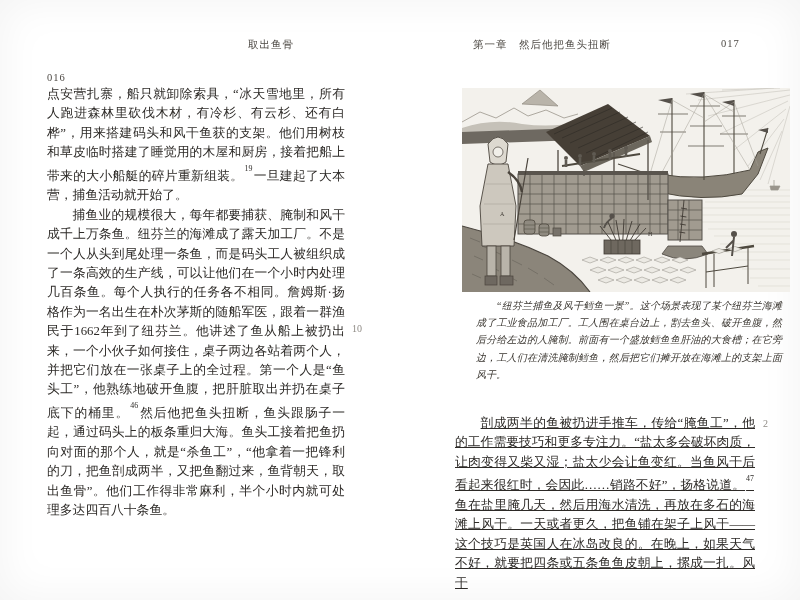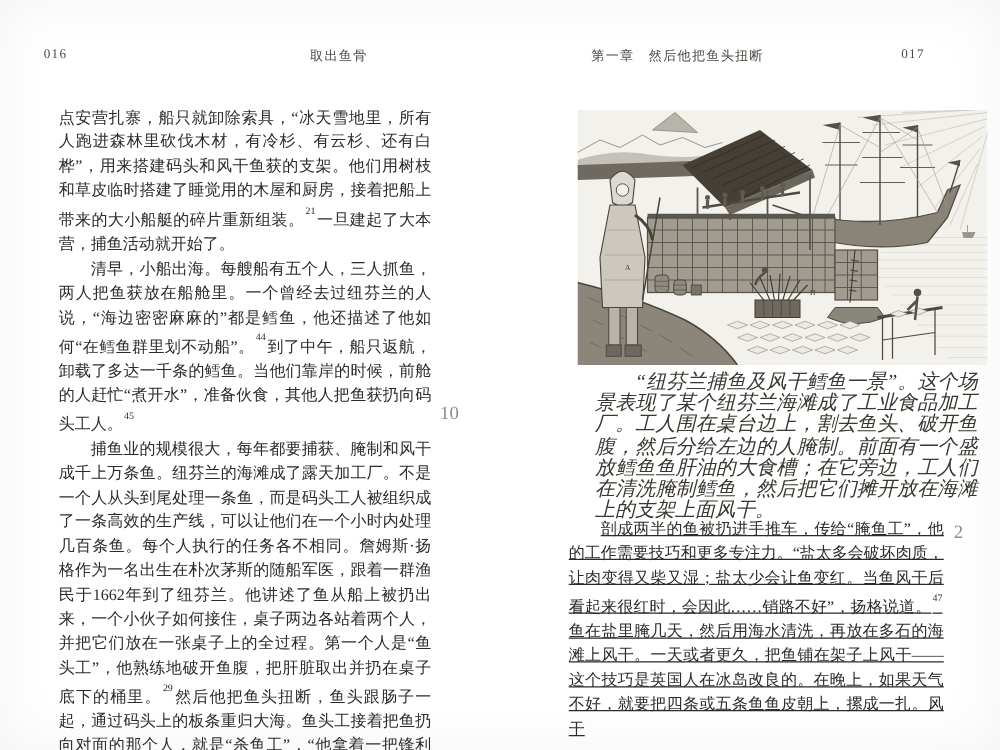--- a/index.html
+++ b/index.html
@@ -1,52 +1,51 @@
 <!DOCTYPE html>
 <html><head>
 <meta charset="utf-8">
 <style>
   html,body{margin:0;padding:0;}
   body{width:800px;height:600px;background:#ffffff;font-family:"Liberation Serif","DejaVu Serif",serif;}
   .spread{position:relative;width:800px;height:600px;background:#fff;overflow:hidden;
           box-shadow:inset 0 0 46px rgba(0,0,0,0.05);color:#2d2a27;}
   .hdr{position:absolute;top:38px;font-size:10.5px;color:#4c4843;letter-spacing:1px;white-space:nowrap;}
-  .pagenum-left{left:35px;}
+  .pagenum-left{left:47px;margin-top:34px;}
   .runhead-left{left:248px;}
   .chaphead-right{left:473px;}
   .pagenum-right{left:721px;}
   .bodycol{position:absolute;font-size:12.8px;line-height:19.4px;color:#2d2a27;}
   .bodycol-left{left:47px;top:85px;width:298px;}
   .bodycol-right{left:455px;top:414px;width:300px;text-decoration:underline;}
   .para{margin:0;text-align:justify;text-indent:2em;}
   .para.noindent{text-indent:0;}
   .para sup{font-size:0.62em;position:relative;top:-0.45em;margin:0 1px;}
-  .marginnote{position:absolute;font-size:15px;color:#8f8b85;}
+  .marginnote{position:absolute;font-size:10px;color:#8f8b85;}
   .mn-left{left:352px;top:323px;}
   .mn-right{left:763px;top:418px;}
   .figure{position:absolute;left:462px;top:88px;width:328px;height:204px;}
   .figure svg{display:block;width:328px;height:204px;}
-  .caption{position:absolute;left:476px;top:297px;width:306px;font-size:16px;line-height:17.2px;
+  .caption{position:absolute;left:476px;top:297px;width:306px;font-size:10px;line-height:17.2px;
            color:#3a3630;text-align:justify;text-indent:2em;font-style:italic;}
   .plate{font-size:6px;fill:#3f3a33;font-style:normal;}
 </style>
 </head>
 <body>
 
 <div class="spread">
 
   <div class="hdr pagenum-left">016</div>
   <div class="hdr runhead-left">取出鱼骨</div>
   <div class="hdr chaphead-right">第一章　然后他把鱼头扭断</div>
   <div class="hdr pagenum-right">017</div>
 
   <div class="bodycol bodycol-left">
-      <p class="para noindent">点安营扎寨，船只就卸除索具，“冰天雪地里，所有人跑进森林里砍伐木材，有冷杉、有云杉、还有白桦”，用来搭建码头和风干鱼获的支架。他们用树枝和草皮临时搭建了睡觉用的木屋和厨房，接着把船上带来的大小船艇的碎片重新组装。<sup>21</sup>一旦建起了大本营，捕鱼活动就开始了。</p>
-      <p class="para">清早，小船出海。每艘船有五个人，三人抓鱼，两人把鱼获放在船舱里。一个曾经去过纽芬兰的人说，“海边密密麻麻的”都是鳕鱼，他还描述了他如何“在鳕鱼群里划不动船”。<sup>44</sup>到了中午，船只返航，卸载了多达一千条的鳕鱼。当他们靠岸的时候，前舱的人赶忙“煮开水”，准备伙食，其他人把鱼获扔向码头工人。<sup>45</sup></p>
-      <p class="para">捕鱼业的规模很大，每年都要捕获、腌制和风干成千上万条鱼。纽芬兰的海滩成了露天加工厂。不是一个人从头到尾处理一条鱼，而是码头工人被组织成了一条高效的生产线，可以让他们在一个小时内处理几百条鱼。每个人执行的任务各不相同。詹姆斯·扬格作为一名出生在朴次茅斯的随船军医，跟着一群渔民于1662年到了纽芬兰。他讲述了鱼从船上被扔出来，一个小伙子如何接住，桌子两边各站着两个人，并把它们放在一张桌子上的全过程。第一个人是“鱼头工”，他熟练地破开鱼腹，把肝脏取出并扔在桌子底下的桶里。<sup>29</sup>然后他把鱼头扭断，鱼头跟肠子一起，通过码头上的板条重归大海。鱼头工接着把鱼扔向对面的那个人，就是“杀鱼工”，“他拿着一把锋利的刀，把鱼剖成两半，又把鱼翻过来，鱼背朝天，取出鱼骨”。他们工作得非常麻利，半个小时内就可处理多达四百八十条鱼。</p>
+      <p class="para noindent">点安营扎寨，船只就卸除索具，“冰天雪地里，所有人跑进森林里砍伐木材，有冷杉、有云杉、还有白桦”，用来搭建码头和风干鱼获的支架。他们用树枝和草皮临时搭建了睡觉用的木屋和厨房，接着把船上带来的大小船艇的碎片重新组装。<sup>19</sup>一旦建起了大本营，捕鱼活动就开始了。</p>
+      <p class="para">捕鱼业的规模很大，每年都要捕获、腌制和风干成千上万条鱼。纽芬兰的海滩成了露天加工厂。不是一个人从头到尾处理一条鱼，而是码头工人被组织成了一条高效的生产线，可以让他们在一个小时内处理几百条鱼。每个人执行的任务各不相同。詹姆斯·扬格作为一名出生在朴次茅斯的随船军医，跟着一群渔民于1662年到了纽芬兰。他讲述了鱼从船上被扔出来，一个小伙子如何接住，桌子两边各站着两个人，并把它们放在一张桌子上的全过程。第一个人是“鱼头工”，他熟练地破开鱼腹，把肝脏取出并扔在桌子底下的桶里。<sup>46</sup>然后他把鱼头扭断，鱼头跟肠子一起，通过码头上的板条重归大海。鱼头工接着把鱼扔向对面的那个人，就是“杀鱼工”，“他拿着一把锋利的刀，把鱼剖成两半，又把鱼翻过来，鱼背朝天，取出鱼骨”。他们工作得非常麻利，半个小时内就可处理多达四百八十条鱼。</p>
     </div>
   <div class="marginnote mn-left">10</div>
 
   <div class="figure">
     <svg viewBox="0 0 328 204" xmlns="http://www.w3.org/2000/svg">
       <rect width="328" height="204" fill="#f3f1ec"></rect>
 
       <g stroke="#cfccc4" stroke-width="0.7" fill="none">
         <path d="M312,0 L224,6 M328,2 L236,12 M328,7 L246,28 M326,13 L258,46 M324,21 L272,62 M322,31 L286,78 M320,43 L298,92 M328,18 L306,96 M318,0 L260,2"></path>
       </g>

